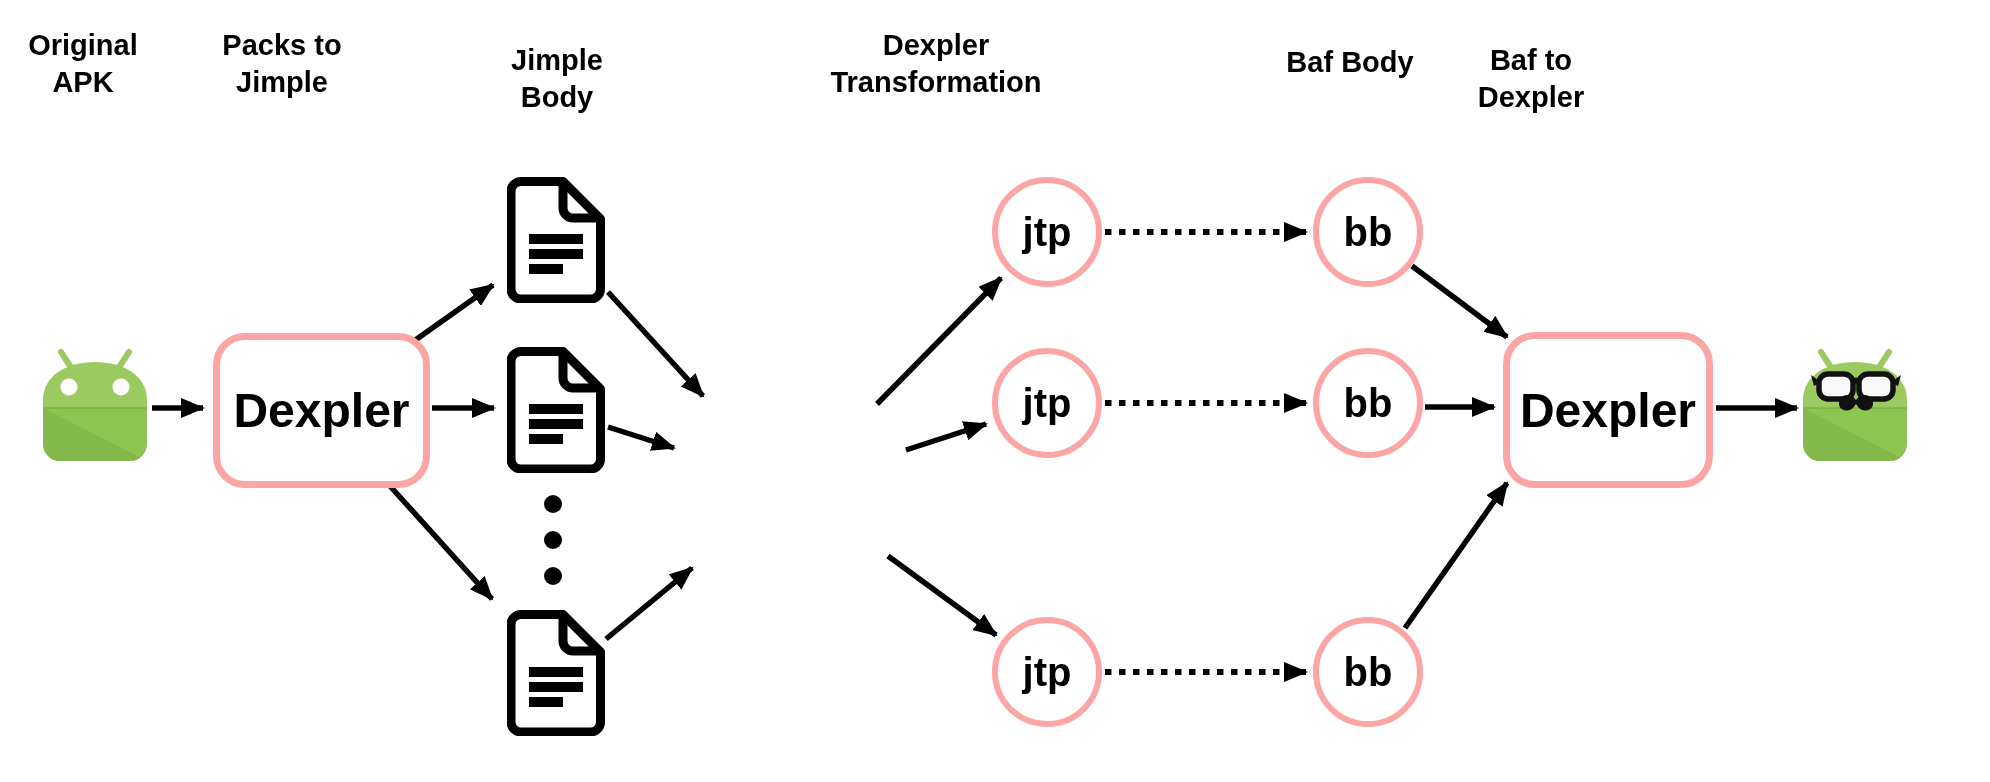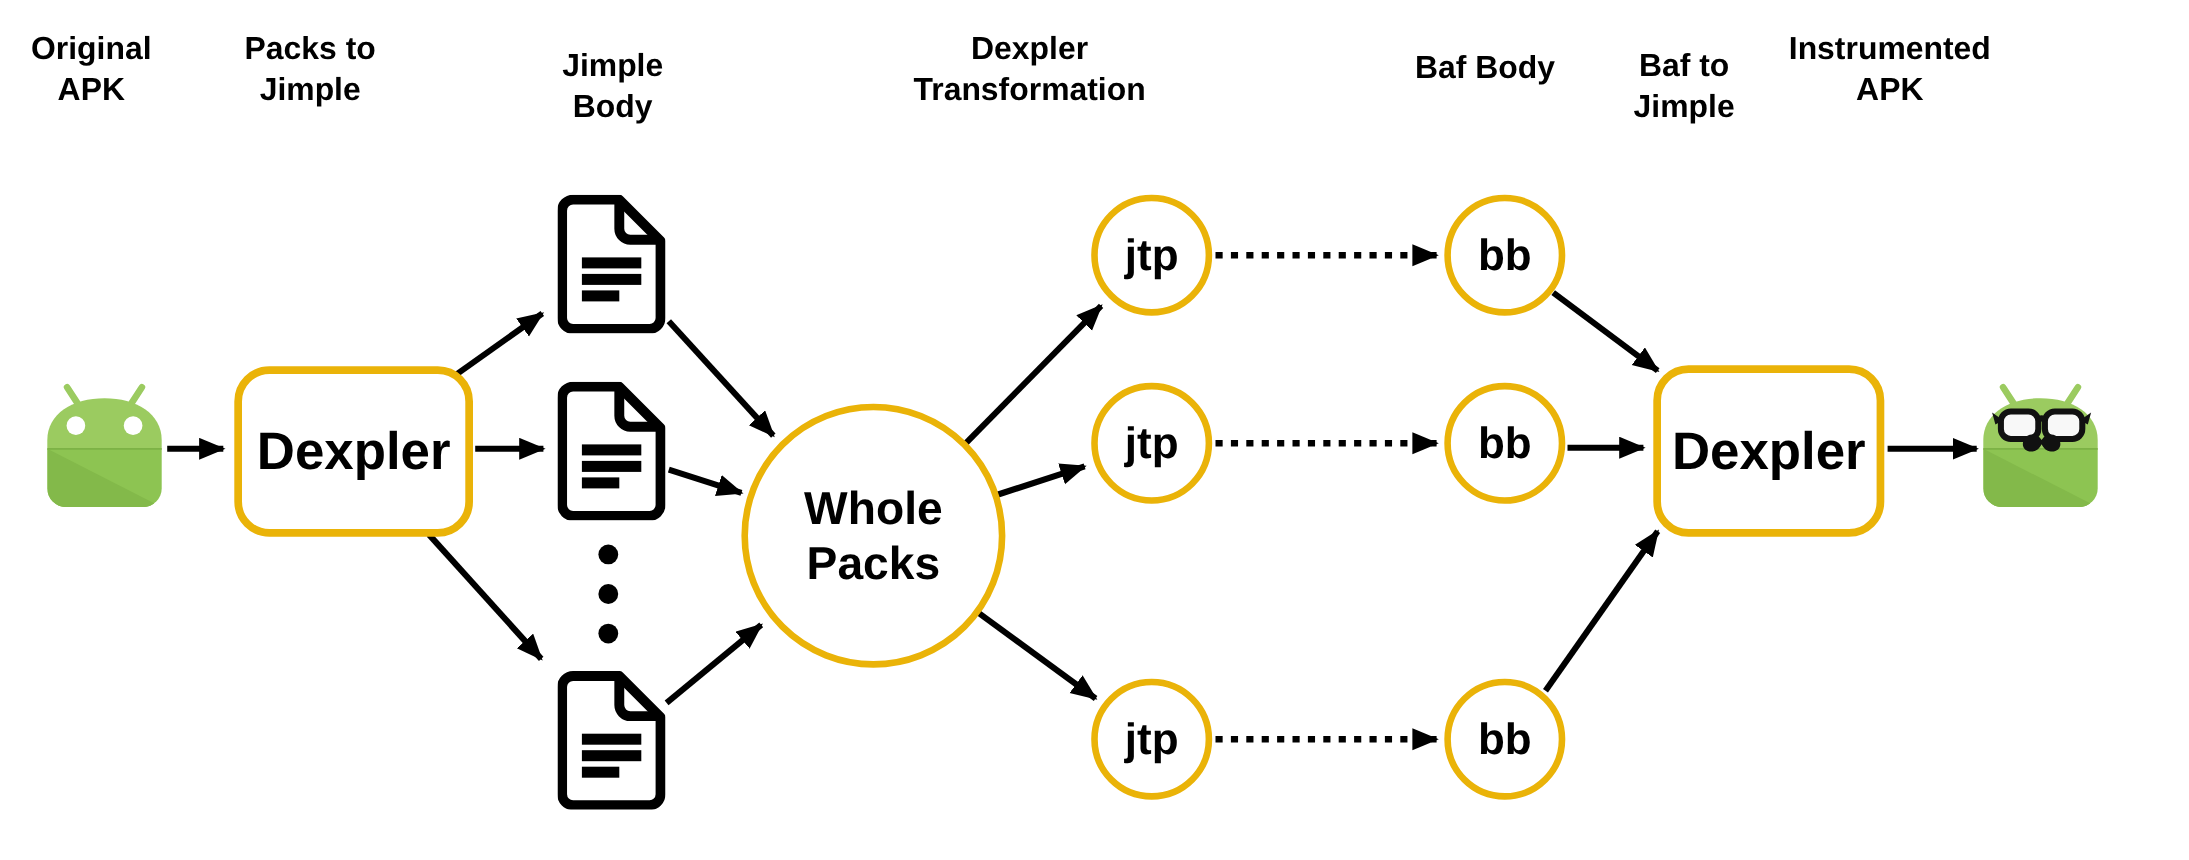--- a/index.html
+++ b/index.html
@@ -9,21 +9,21 @@
   }
   .canvas{position:absolute;left:0;top:0;width:1990px;height:782px;background:#ffffff;}
   svg.layer{position:absolute;left:0;top:0;z-index:1;}
   .col-label{
     position:absolute;z-index:2;transform:translateX(-50%);
     text-align:center;font-weight:bold;font-size:29px;line-height:1.28;color:#000;
     white-space:normal;
   }
   .node{
     position:absolute;z-index:2;box-sizing:border-box;background:#ffffff;
-    border:6px solid #eab308;display:flex;align-items:center;justify-content:center;
+    border:6px solid #fca5a5;display:flex;align-items:center;justify-content:center;
     font-weight:bold;color:#000;
   }
   .box{border-radius:32px;font-size:48px;border-width:7px;}
   .circle-lg{border-radius:50%;font-size:42px;line-height:1.2;text-align:center;padding:0 6px;}
   .circle-sm{border-radius:50%;font-size:40px;border-width:6px;}
   .edge{stroke:#000;stroke-width:5.5;fill:none;}
   .edge-dotted{stroke:#000;stroke-width:6;fill:none;stroke-dasharray:6.5 7.5;}
 </style>
 </head>
 <body>
@@ -99,30 +99,26 @@
       <path d="M51 35 Q54 29 57 35" fill="none" stroke="#111111" stroke-width="5"></path>
       <path d="M54 52 C50 45.5 41 45.5 38 51.5 C35 57 38.5 63 45.5 62.5 C49.5 62.2 52.5 59 54 55.8 C55.5 59 58.5 62.2 62.5 62.5 C69.5 63 73 57 70 51.5 C67 45.5 58 45.5 54 52 Z" fill="#111111"></path>
     </g>
   </svg>
 
   <div class="col-label" style="left:83px;  top:27px; width:150px;text-align:center;">Original APK</div>
   <div class="col-label" style="left:282px; top:27px; width:160px;">Packs to Jimple</div>
   <div class="col-label" style="left:557px; top:42px; width:130px;text-align:center;">Jimple Body</div>
   <div class="col-label" style="left:936px; top:27px; width:280px;">Dexpler Transformation</div>
   <div class="col-label" style="left:1350px;top:44px; width:190px;">Baf Body</div>
-  <div class="col-label" style="left:1531px;top:42px; width:130px;">Baf to Jimple</div>
-  <div class="col-label" style="left:1718px;top:27px; width:230px;">Instrumented APK</div>
+  <div class="col-label" style="left:1531px;top:42px; width:130px;">Baf to Dexpler</div>
 
   <div class="node box" style="left:213px;top:333px;width:217px;height:155px;">
     <span>Dexpler</span>
   </div>
 
-  <div class="node circle-lg" style="left:674px;top:367px;width:240px;height:240px;">
-    <span>Whole Packs</span>
-  </div>
 
   <div class="node circle-sm" style="left:992px;top:177px;width:110px;height:110px;">
     <span>jtp</span>
   </div>
   <div class="node circle-sm" style="left:992px;top:348px;width:110px;height:110px;">
     <span>jtp</span>
   </div>
   <div class="node circle-sm" style="left:992px;top:617px;width:110px;height:110px;">
     <span>jtp</span>
   </div>

